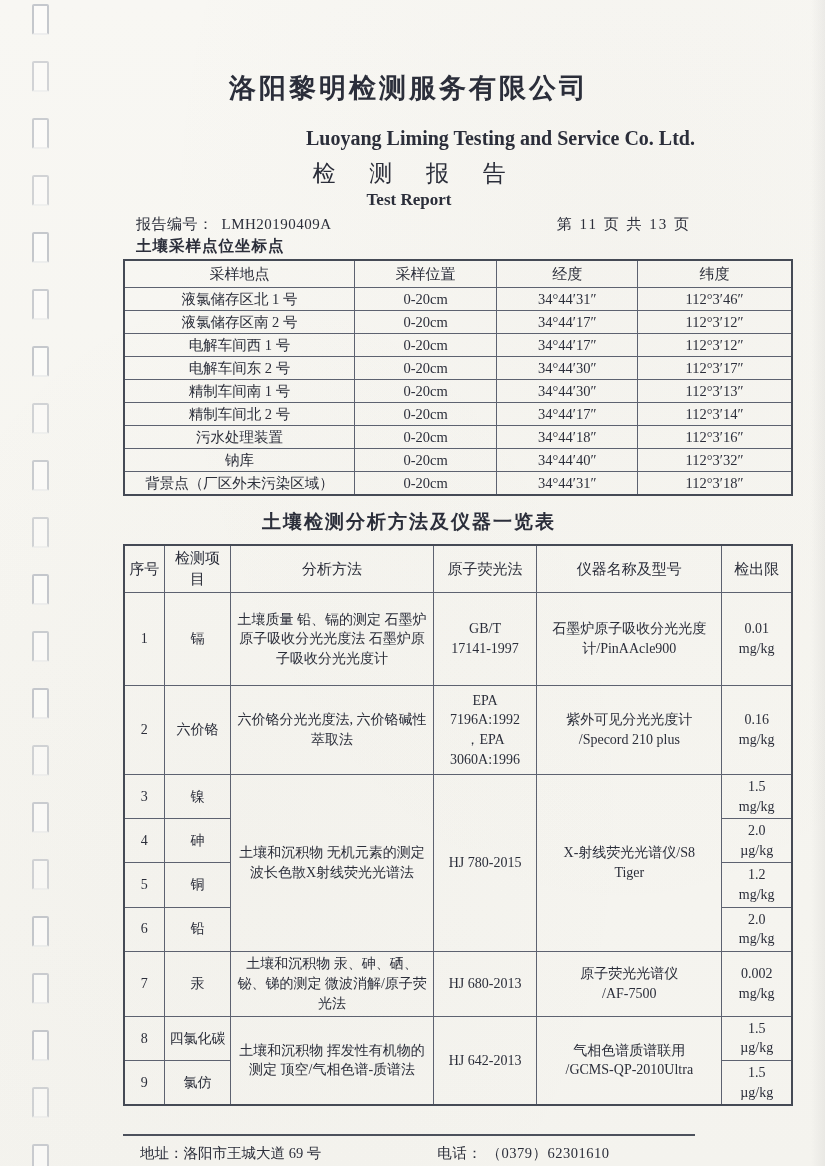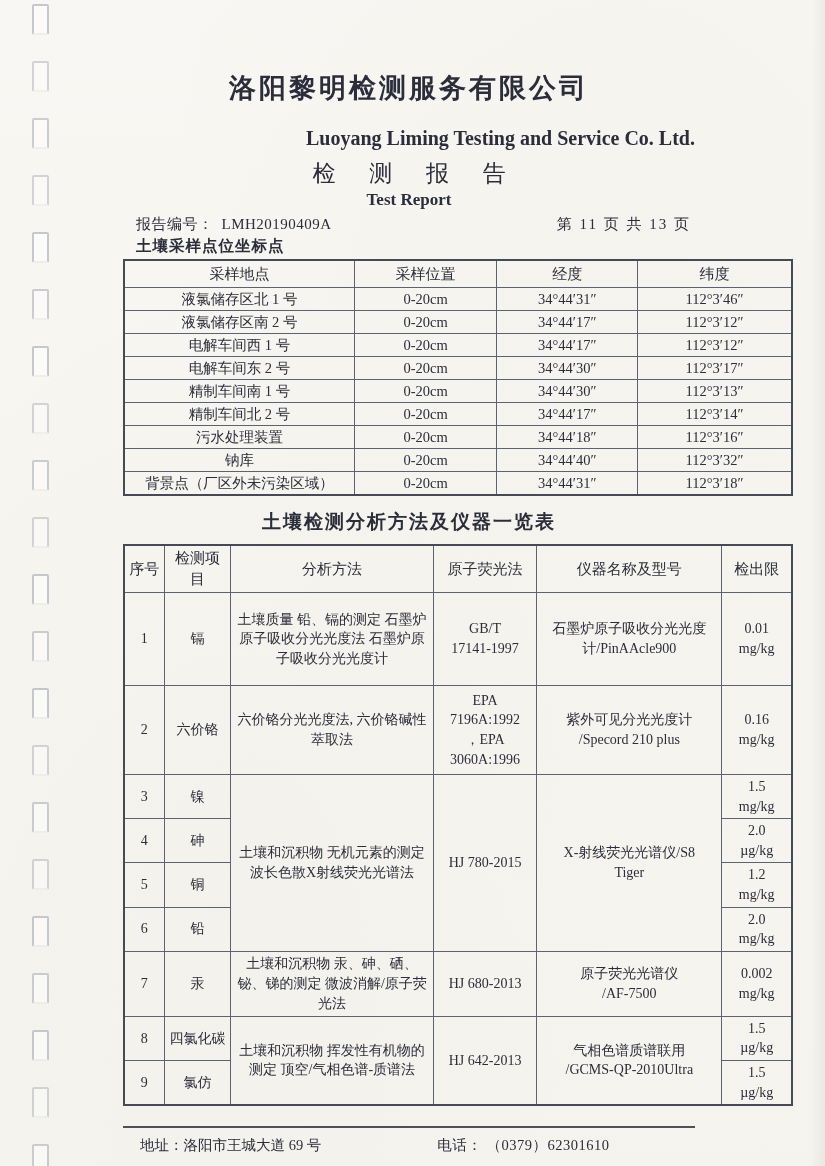--- a/index.html
+++ b/index.html
@@ -56,21 +56,21 @@
 
   .t2{margin-top:9px;border:2px solid #454a55;}
   .t2 th,.t2 td{border:1px solid #5d6270;text-align:center;vertical-align:middle;font-weight:normal;
       font-size:14px;line-height:1.4;padding:2px 3px;white-space:pre-line;overflow:hidden;}
   .t2 th{height:26px;font-size:15px;white-space:normal;}
   .t2 .rh-tall1 td{height:88px;}
   .t2 .rh-tall2 td{height:84px;}
   .t2 .rh-med td{height:37px;}
   .t2 .rh-hg td{height:60px;}
 
-  .footer{margin-top:20px;border-top:2px solid #4c515c;padding-top:8px;font-size:14.5px;display:flex;}
+  .footer{margin-top:28px;border-top:2px solid #4c515c;padding-top:8px;font-size:14.5px;display:flex;}
   .footer .addr{margin-left:17px;}
   .footer .phone{margin-left:116px;letter-spacing:.5px;}
 </style>
 </head>
 <body>
 
 <div class="page">
 
   <div>
       <div class="hole" style="top: 4px;"></div>

